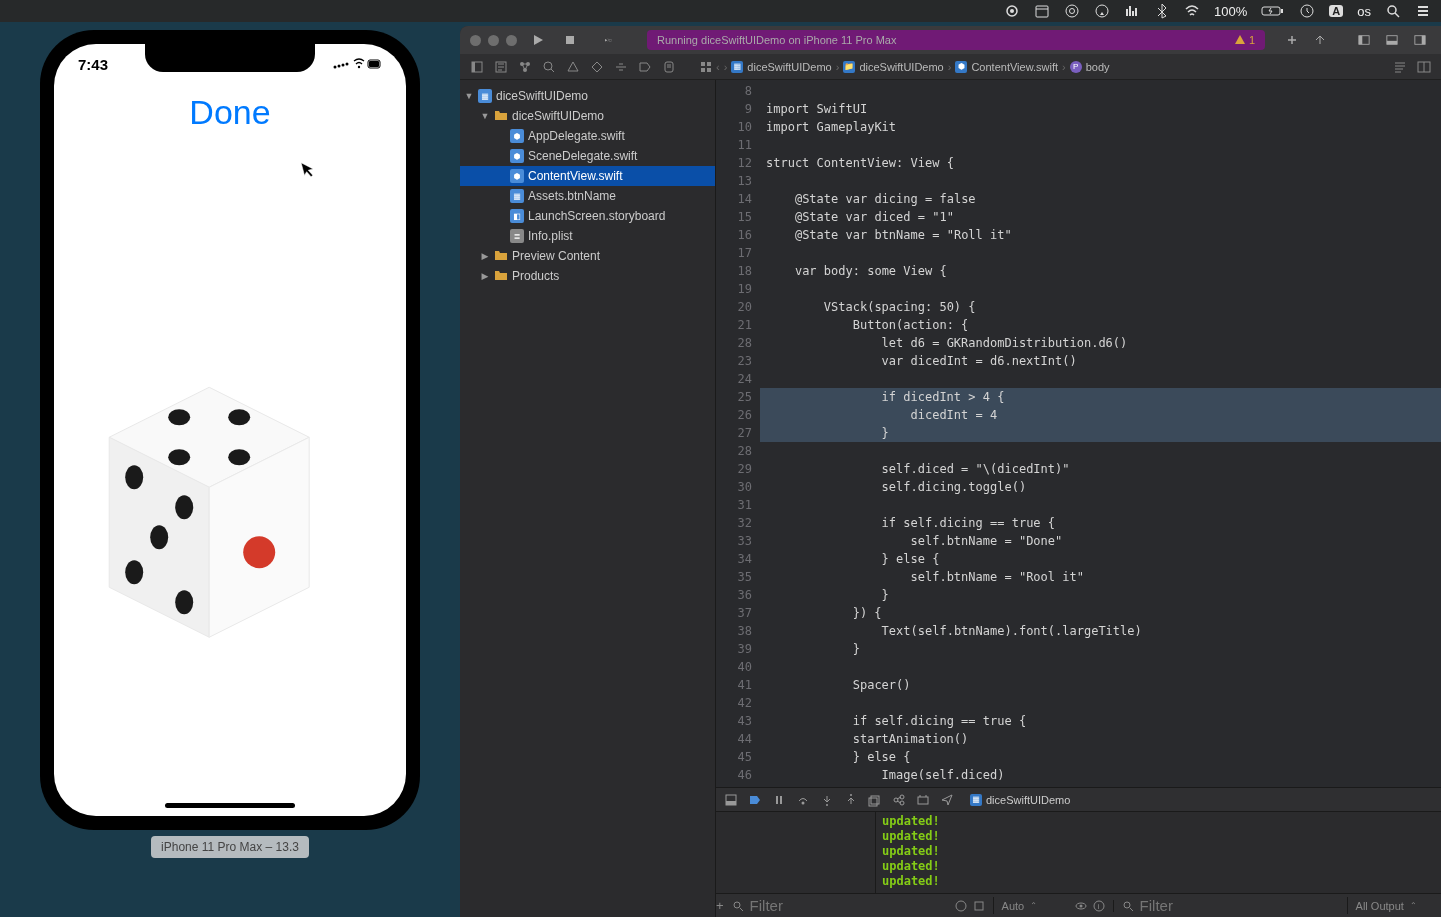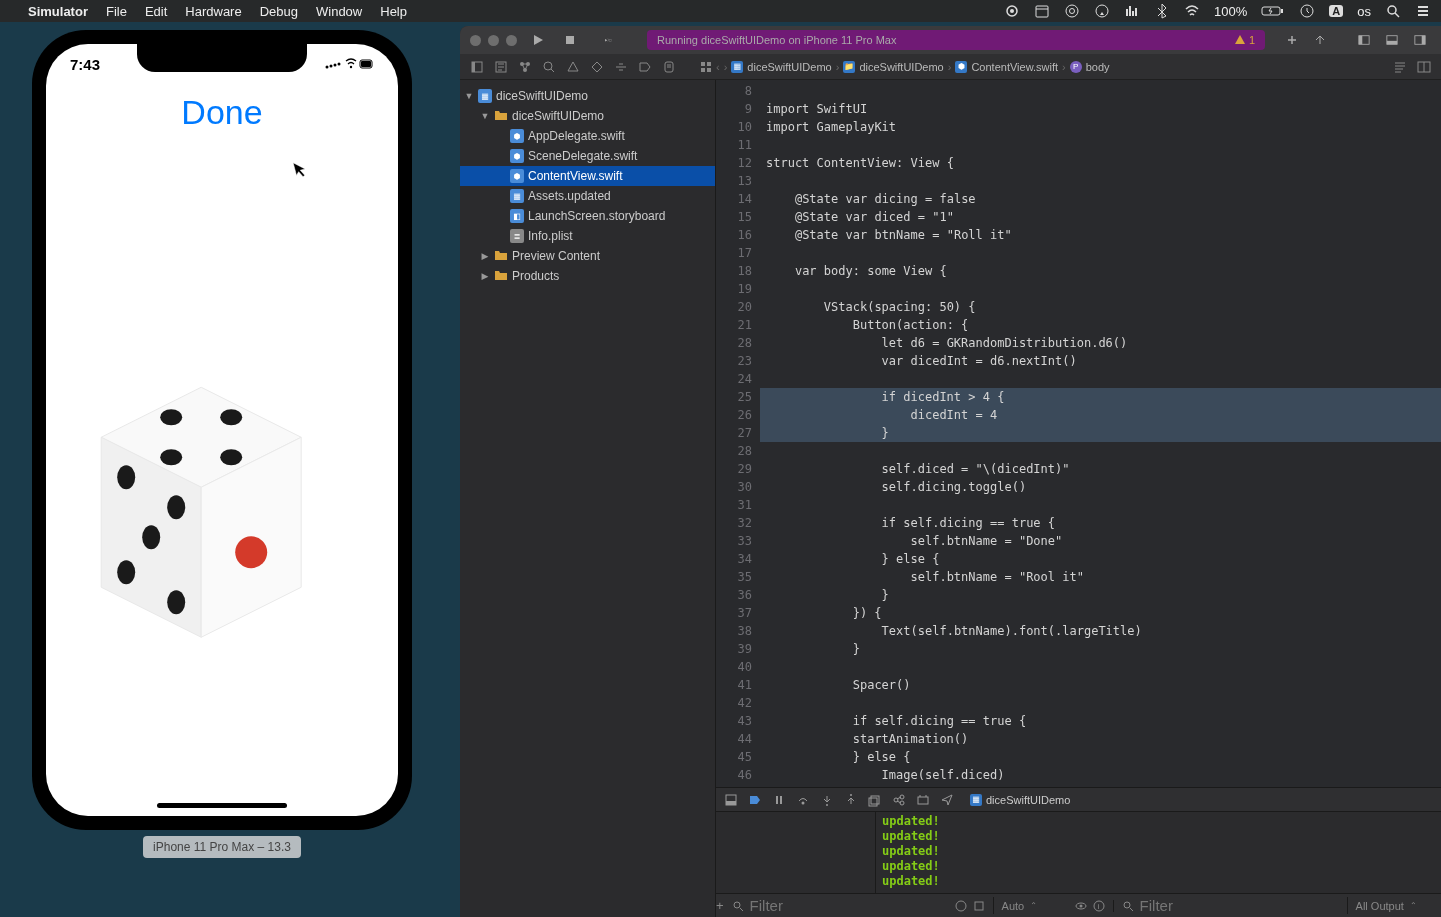--- a/index.html
+++ b/index.html
@@ -25,21 +25,21 @@
 }
 .menubar .left { display:flex; gap:18px; align-items:center; }
 .menubar .right { margin-left:auto; display:flex; gap:14px; align-items:center; }
 .menubar .appname { font-weight:600; }
 .menubar .apple { font-size:14px; }
 .mb-icon { width:16px; height:16px; display:inline-block; fill:#ddd; }
 
 
 .simulator {
   position: absolute;
-  left: 32px;
+  left: 40px;
   top: 30px;
   width: 380px;
 }
 .phone {
   width: 380px;
   height: 800px;
   background: #000;
   border-radius: 54px;
   padding: 14px;
 }
@@ -134,30 +134,20 @@
 .dbg-console { flex:1; color:#84cc16; font:12px/15px "SF Mono",Menlo,monospace; padding:2px 6px; overflow:hidden;}
 .dbg-bottom { height:24px; background:#2f2f31; display:flex; align-items:center; border-top:1px solid #1a1a1a;}
 .filter-box { flex:1; display:flex; align-items:center; gap:6px; padding:0 8px; color:#888; font-size:11px;}
 .filter-box input{ flex:1; background:transparent; border:none; color:#ccc; font-size:15px; outline:none;}
 .plusbtn{width:20px;color:#888;text-align:center;}
 </style>
 </head>
 <body>
 
 <div class="menubar">
-  <div class="left">
-    <span class="apple"></span>
-    <span class="appname">Simulator</span>
-    <span>File</span>
-    <span>Edit</span>
-    <span>Hardware</span>
-    <span>Debug</span>
-    <span>Window</span>
-    <span>Help</span>
-  </div>
   <div class="right">
     <svg class="mb-icon">
         <circle cx="8" cy="8" r="5" fill="none" stroke="#ddd" stroke-width="1.5"></circle>
         <circle cx="8" cy="8" r="2"></circle>
       </svg>
     <svg class="mb-icon">
         <rect x="2" y="3" width="12" height="11" rx="1" fill="none" stroke="#ddd"></rect>
         <line x1="2" y1="6" x2="14" y2="6" stroke="#ddd"></line>
       </svg>
     <svg class="mb-icon">
@@ -417,21 +407,21 @@
             <span>SceneDelegate.swift</span>
           </div>
           <div class="nav-row indent-2 selected">
             <span class="disclosure"></span>
             <span class="file-icon fi-swift">⬢</span>
             <span>ContentView.swift</span>
           </div>
           <div class="nav-row indent-2">
             <span class="disclosure"></span>
             <span class="file-icon fi-asset">▦</span>
-            <span>Assets.updated</span>
+            <span>Assets.btnName</span>
           </div>
           <div class="nav-row indent-2">
             <span class="disclosure"></span>
             <span class="file-icon fi-sb">◧</span>
             <span>LaunchScreen.storyboard</span>
           </div>
           <div class="nav-row indent-2">
             <span class="disclosure"></span>
             <span class="file-icon fi-plist">≣</span>
             <span>Info.plist</span>

